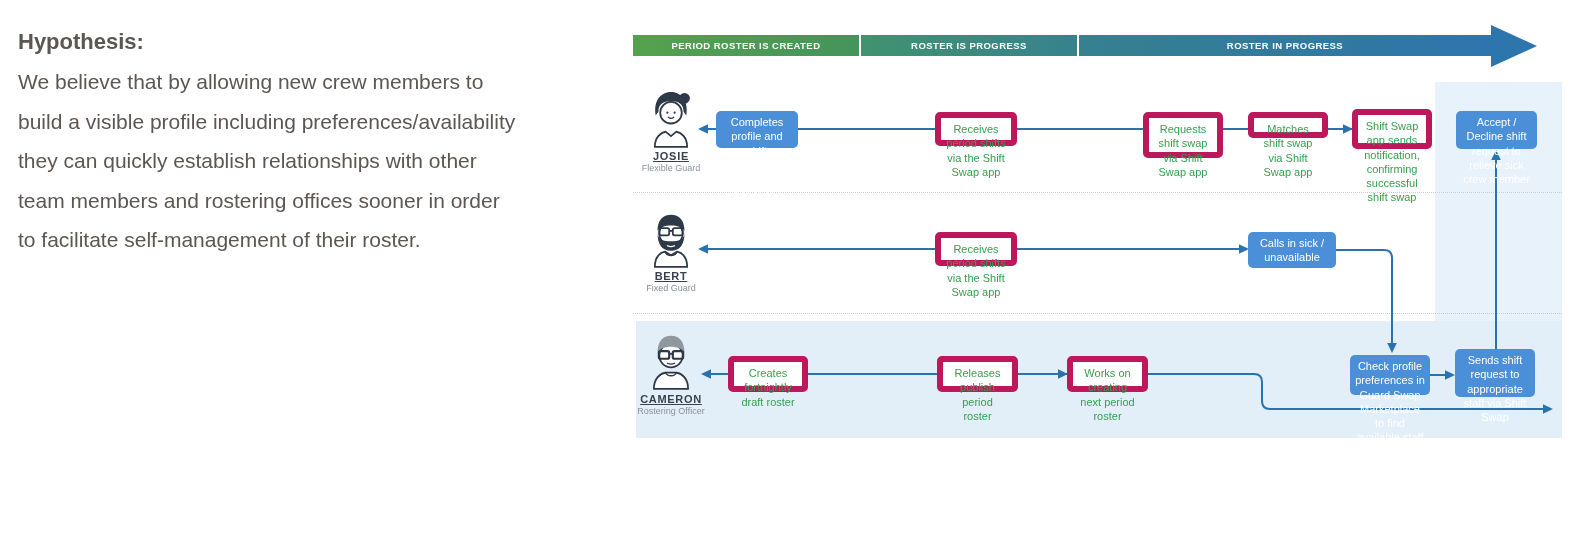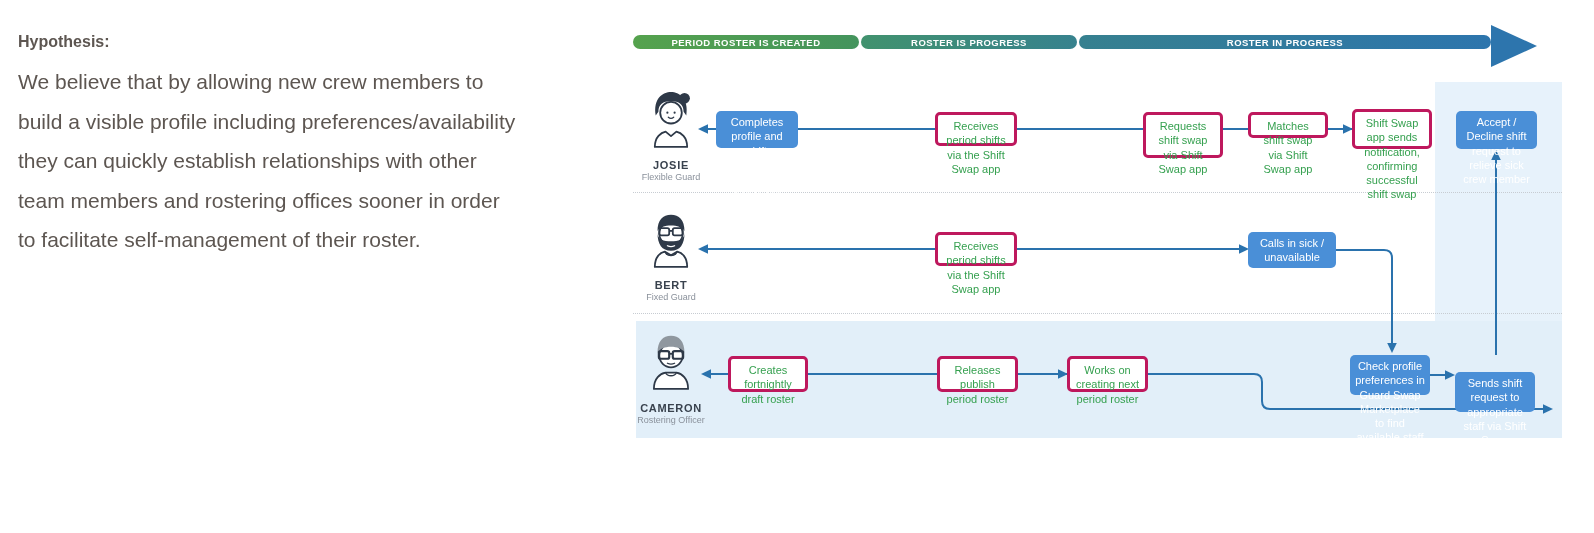--- a/index.html
+++ b/index.html
@@ -2,27 +2,27 @@
 <html><head>
 <meta charset="utf-8">
 <style>
   html,body{margin:0;padding:0;background:#ffffff;}
   body{width:1594px;height:533px;position:relative;overflow:hidden;
        font-family:"Liberation Sans", sans-serif;}
   .canvas{position:absolute;inset:0;}
 
   
   .hypothesis{position:absolute;left:18px;top:22px;width:500px;color:#5d5651;}
-  .hyp-heading{font-size:16px;font-weight:bold;line-height:40px;}
+  .hyp-heading{font-size:22px;font-weight:bold;line-height:40px;}
   .hyp-body{font-size:21px;line-height:39.5px;}
 
   
-  .phase-seg{position:absolute;top:35px;height:14px;display:flex;align-items:center;
+  .phase-seg{position:absolute;top:35px;height:21px;display:flex;align-items:center;
              justify-content:center;color:#fff;font-size:9.5px;font-weight:bold;
-             letter-spacing:.45px;white-space:nowrap;border-radius:7px;}
+             letter-spacing:.45px;white-space:nowrap;}
   .seg1{left:633px;width:226px;background:linear-gradient(90deg,#55a24d,#44945d);}
   .seg2{left:861px;width:216px;background:linear-gradient(90deg,#41926e,#37828e);}
   .seg3{left:1079px;width:412px;background:linear-gradient(90deg,#36808f,#2d75ad);}
   .phase-arrowhead{position:absolute;left:1491px;top:25px;width:0;height:0;
     border-top:21px solid transparent;border-bottom:21px solid transparent;
     border-left:46px solid #2d75ad;}
 
   
   .highlight-band{position:absolute;left:1435px;top:82px;width:127px;height:356px;
                   background:#e7f2fb;}
@@ -32,31 +32,31 @@
                 border-top:1px dotted #c7ccd2;}
   .d1{top:192px;} .d2{top:313px;}
 
   
   svg.connectors{position:absolute;left:0;top:0;pointer-events:none;}
 
   
   .persona{position:absolute;width:92px;display:flex;flex-direction:column;
            align-items:center;text-align:center;}
   .persona svg{display:block;}
-  .pname{font-size:11px;font-weight:bold;color:#39424e;letter-spacing:.7px;margin-top:11px;}
+  .pname{font-size:11px;font-weight:bold;color:#39424e;letter-spacing:.7px;margin-top:2px;text-decoration:underline;}
   .prole{font-size:9px;color:#8a919b;margin-top:1px;text-align:center;}
   .persona-josie{left:625px;top:90px;}
   .persona-bert{left:625px;top:210px;}
   .persona-cameron{left:625px;top:331px;}
 
   
   .step{position:absolute;box-sizing:border-box;border-radius:5px;
         font-size:11px;line-height:1.3;padding:4px 5px;z-index:3;text-align:center;}
   .step.blue{background:#4a8fd7;color:#ffffff;}
-  .step.green{background:#ffffff;border:3px solid #be185d;color:#35a04f;}
+  .step.green{background:#ffffff;border:6px solid #be185d;color:#35a04f;}
 </style>
 </head>
 <body>
 
 <div class="canvas">
 
   <div class="hypothesis">
     <div class="hyp-heading">Hypothesis:</div>
     <div class="hyp-body">We believe that by allowing new crew members to build a visible profile including preferences/availability they can quickly establish relationships with other team members and rostering offices sooner in order to facilitate self-management of their roster.</div>
   </div>
@@ -150,15 +150,15 @@
   <div class="step green" style="left:1352px;top:109px;width:80px;height:40px;">Shift Swap app sends notification, confirming successful shift swap</div>
   <div class="step blue" style="left:1456px;top:111px;width:81px;height:38px;">Accept / Decline shift request to relieve sick crew member</div>
 
   <div class="step green" style="left:935px;top:232px;width:82px;height:34px;">Receives period shifts via the Shift Swap app</div>
   <div class="step blue" style="left:1248px;top:232px;width:88px;height:36px;">Calls in sick / unavailable</div>
 
   <div class="step green" style="left:728px;top:356px;width:80px;height:36px;">Creates fortnightly draft roster</div>
   <div class="step green" style="left:937px;top:356px;width:81px;height:36px;">Releases publish period roster</div>
   <div class="step green" style="left:1067px;top:356px;width:81px;height:36px;">Works on creating next period roster</div>
   <div class="step blue" style="left:1350px;top:355px;width:80px;height:40px;">Check profile preferences in Guard Swap Marketplace to find available staff</div>
-  <div class="step blue" style="left:1455px;top:372px;width:80px;height:40px;">Sends shift request to appropriate staff via Shift Swap</div>
+  <div class="step blue" style="left:1455px;top:349px;width:80px;height:48px;">Sends shift request to appropriate staff via Shift Swap</div>
 
 </div>
 
 </body></html>

